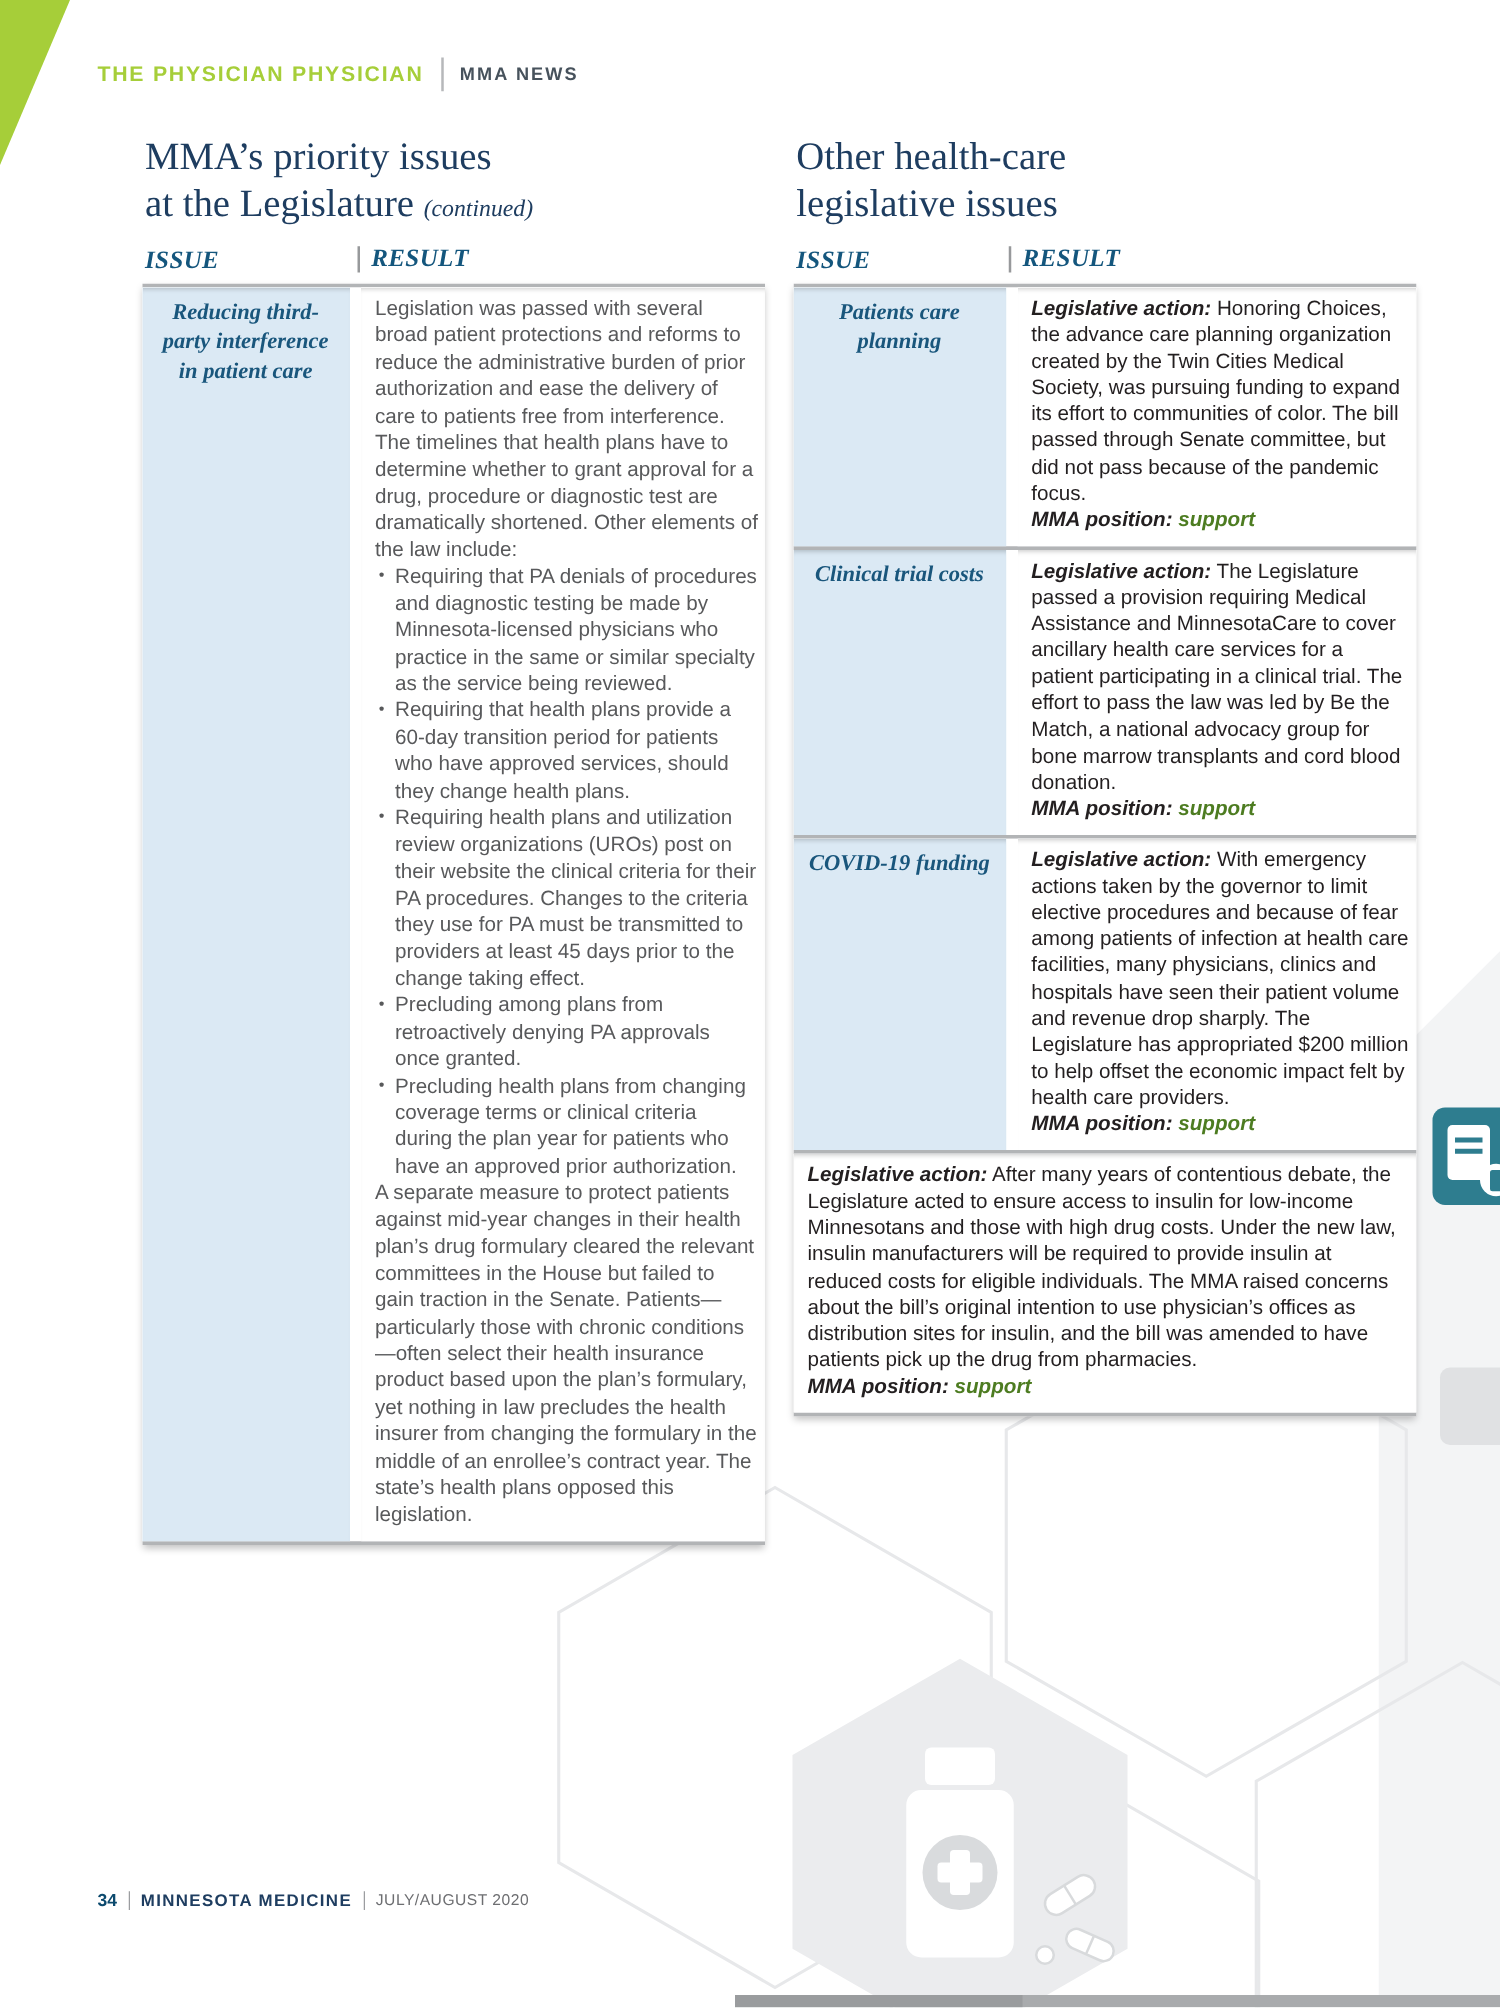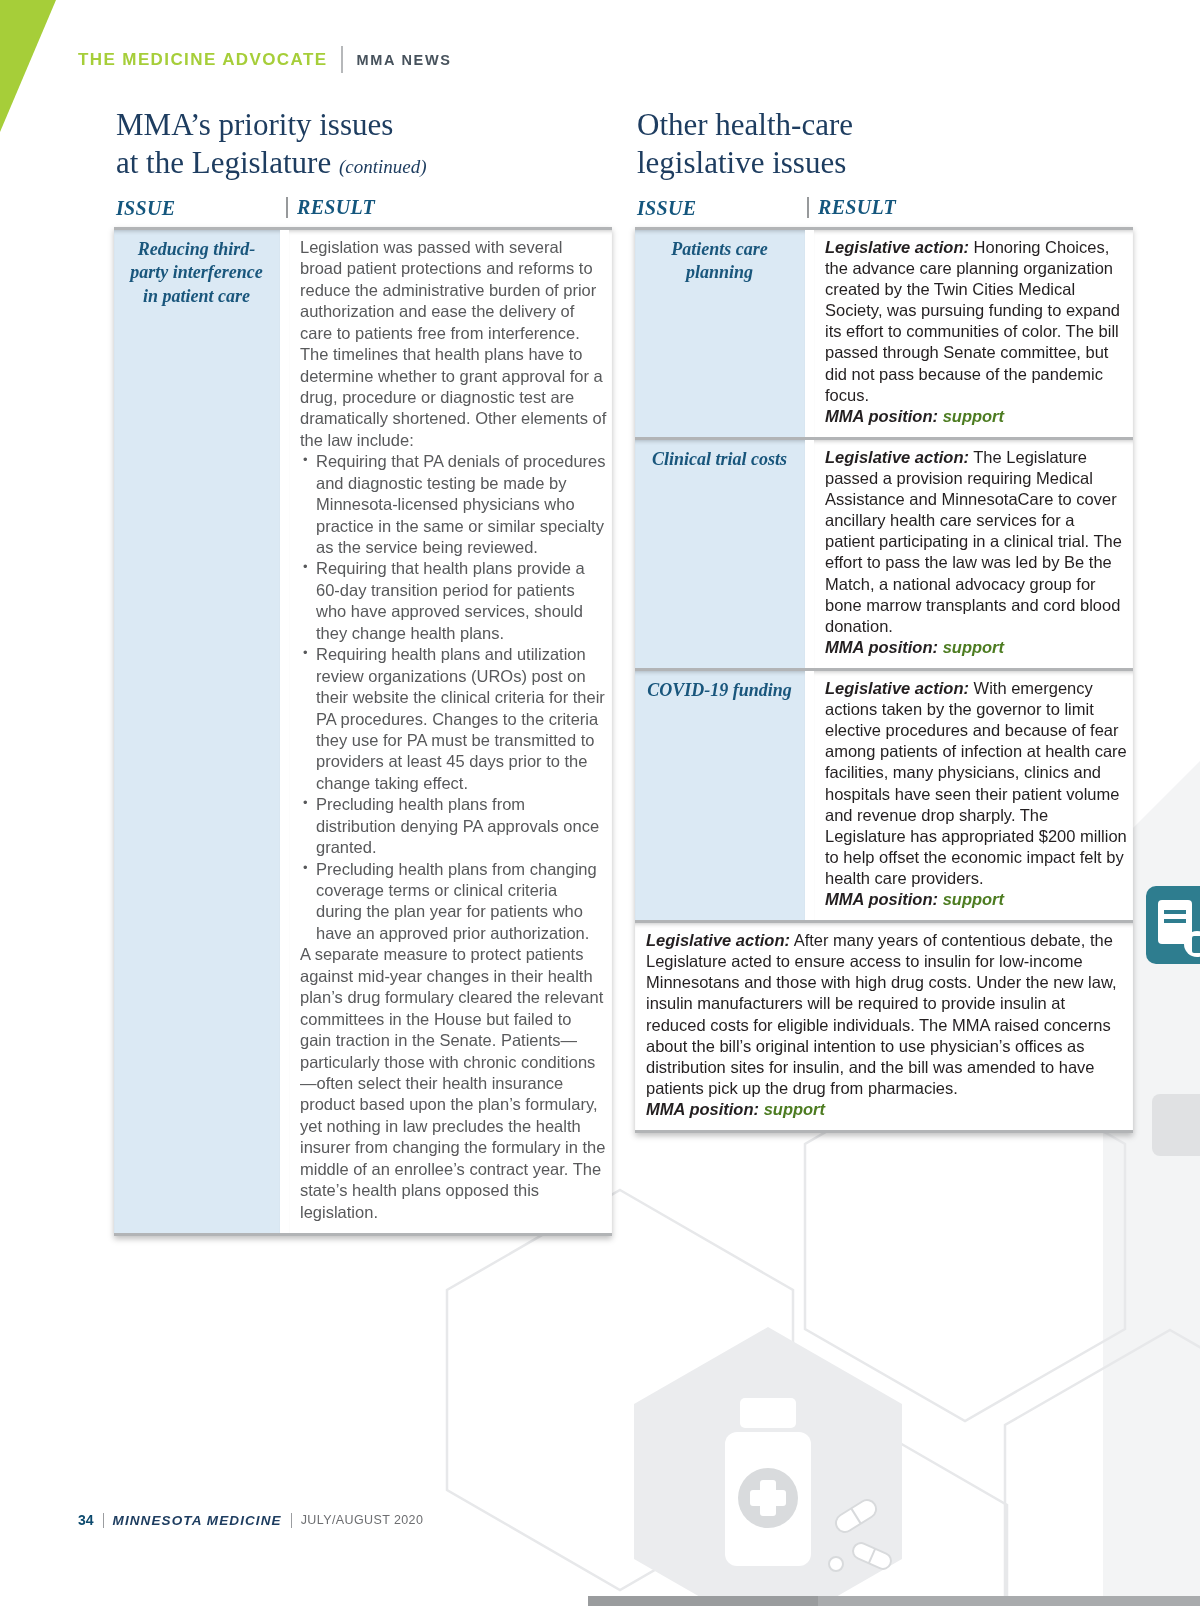--- a/index.html
+++ b/index.html
@@ -52,21 +52,21 @@
   .cell-result p { margin:0; }
   .bullets { margin:0; padding:0 0 0 3px; list-style:none; }
   .bullets li { position:relative; padding-left:13px; }
   .bullets li::before { content:"\2022"; position:absolute; left:0; top:1px; font-size:13px; color:#58595b; }
   .action-label, .pos-label { font-weight:700; font-style:italic; color:#231f20; }
   .pos-value { font-weight:700; font-style:italic; color:#4d7c21; }
   
   .footer { position:absolute; left:78px; top:1512px; display:flex; align-items:center; z-index:1; }
   .page-num { font-weight:700; font-size:14px; color:#0c4a6e; }
   .f-div { width:1px; height:15px; background:#9b9da0; margin:0 9px; }
-  .mag-name { font-weight:700; font-size:13.5px; letter-spacing:1.1px; color:#1e3d60;font-style:italic; }
+  .mag-name { font-weight:700; font-size:13.5px; letter-spacing:1.1px; color:#1e3d60; }
   .issue-date { font-size:12.5px; color:#6d6e71; letter-spacing:0.4px; }
 </style>
 </head>
 <body>
 
 <div class="page">
 
   <svg class="deco" width="1200" height="1606" viewBox="0 0 1200 1606">
     <polygon points="1103,858 1200,761 1200,1596 1103,1596" fill="#f3f4f5"></polygon>
     <g stroke="#e7e8ea" stroke-width="2.5" fill="none">
@@ -107,21 +107,21 @@
     </g>
     <rect x="1152" y="1094" width="58" height="62" rx="8" fill="#e0e1e3"></rect>
 
     <rect x="588" y="1596" width="612" height="10" fill="#a9abad"></rect>
     <rect x="588" y="1596" width="230" height="10" fill="#9a9c9e"></rect>
   </svg>
 
   <div class="corner-accent"></div>
 
   <div class="masthead">
-    <span class="brand">THE MEDICINE ADVOCATE</span>
+    <span class="brand">THE PHYSICIAN PHYSICIAN</span>
     <span class="mast-divider"></span>
     <span class="section-label">MMA NEWS</span>
   </div>
 
   <div class="columns">
 
     <section class="col left-col">
       <h1 class="col-title">
         <span>MMA’s priority issues</span><br>
         <span>at the Legislature</span>
@@ -133,21 +133,21 @@
       </div>
       <div class="tbody">
         <div class="row">
           <div class="cell cell-issue">Reducing third-party interference in patient care</div>
           <div class="cell cell-result">
             <p>Legislation was passed with several broad patient protections and reforms to reduce the administrative burden of prior authorization and ease the delivery of care to patients free from interference. The timelines that health plans have to determine whether to grant approval for a drug, procedure or diagnostic test are dramatically shortened. Other elements of the law include:</p>
             <ul class="bullets">
               <li>Requiring that PA denials of procedures and diagnostic testing be made by Minnesota-licensed physicians who practice in the same or similar specialty as the service being reviewed.</li>
               <li>Requiring that health plans provide a 60-day transition period for patients who have approved services, should they change health plans.</li>
               <li>Requiring health plans and utilization review organizations (UROs) post on their website the clinical criteria for their PA procedures. Changes to the criteria they use for PA must be transmitted to providers at least 45 days prior to the change taking effect.</li>
-              <li>Precluding health plans from distribution denying PA approvals once granted.</li>
+              <li>Precluding among plans from retroactively denying PA approvals once granted.</li>
               <li>Precluding health plans from changing coverage terms or clinical criteria during the plan year for patients who have an approved prior authorization.</li>
             </ul>
             <p>A separate measure to protect patients against mid-year changes in their health plan’s drug formulary cleared the relevant committees in the House but failed to gain traction in the Senate. Patients—particularly those with chronic conditions—often select their health insurance product based upon the plan’s formulary, yet nothing in law precludes the health insurer from changing the formulary in the middle of an enrollee’s contract year. The state’s health plans opposed this legislation.</p>
           </div>
         </div>
       </div>
     </section>
 
     <section class="col right-col">
       <h1 class="col-title">

